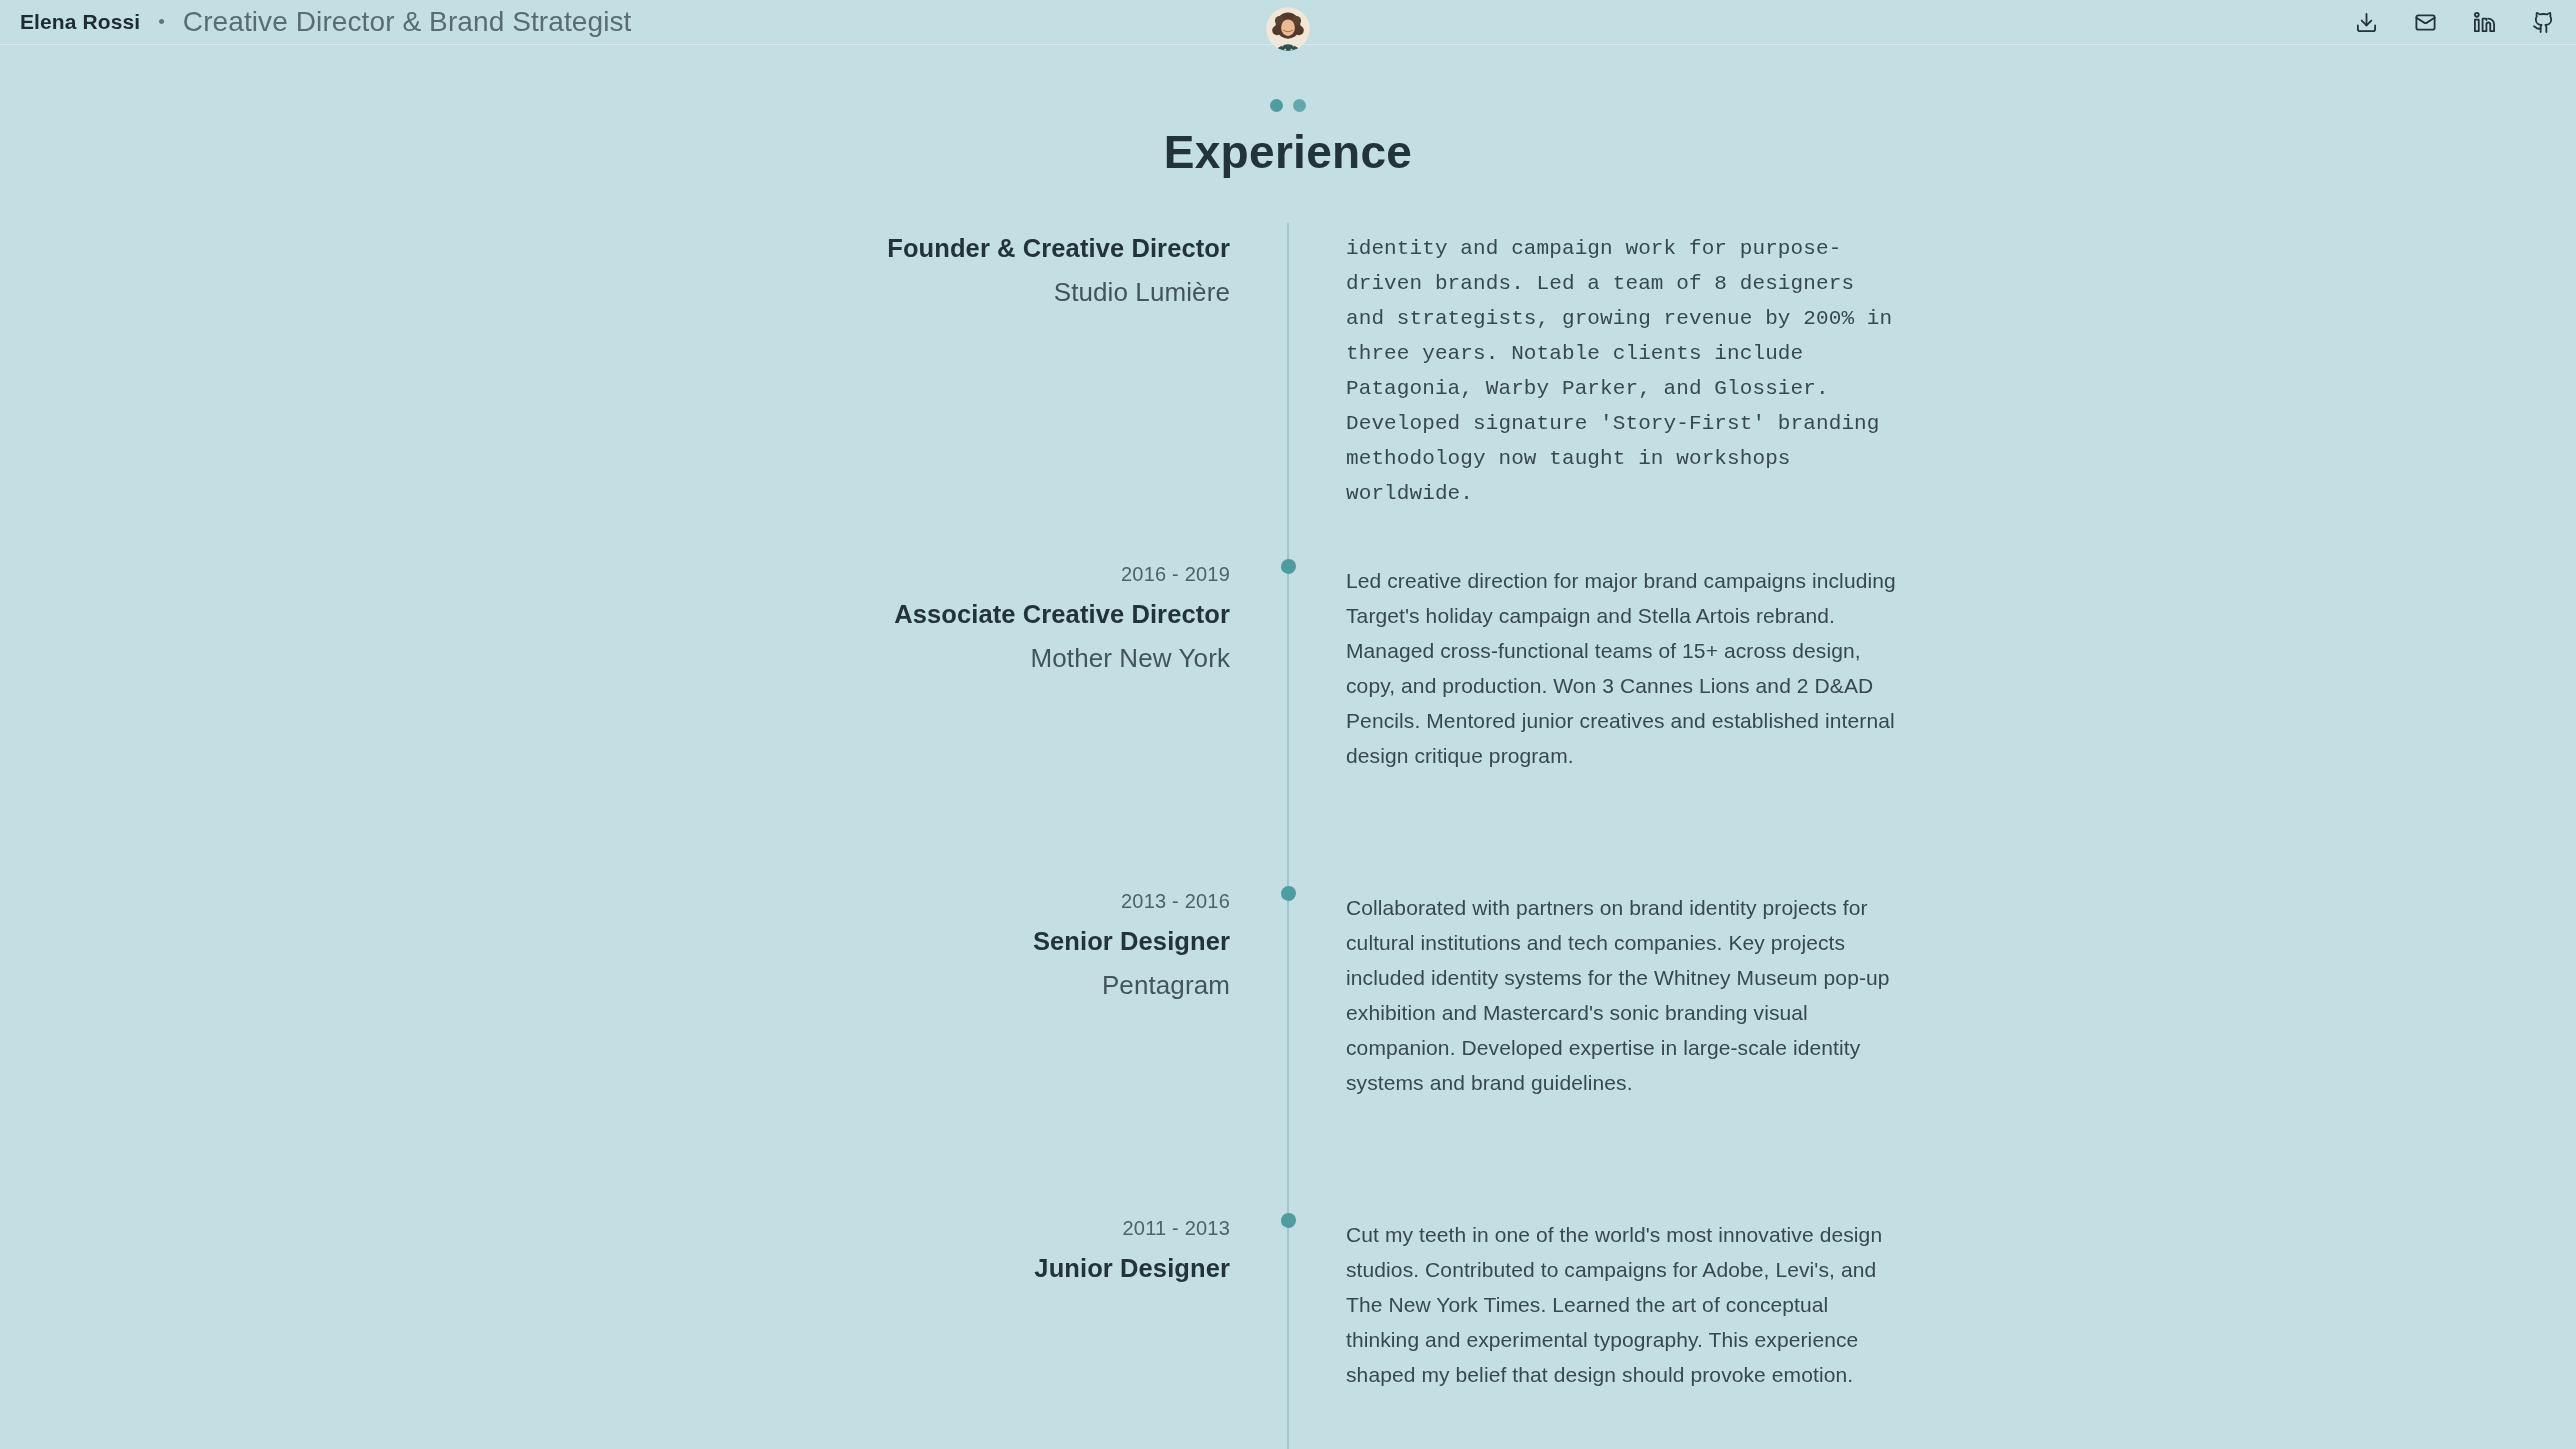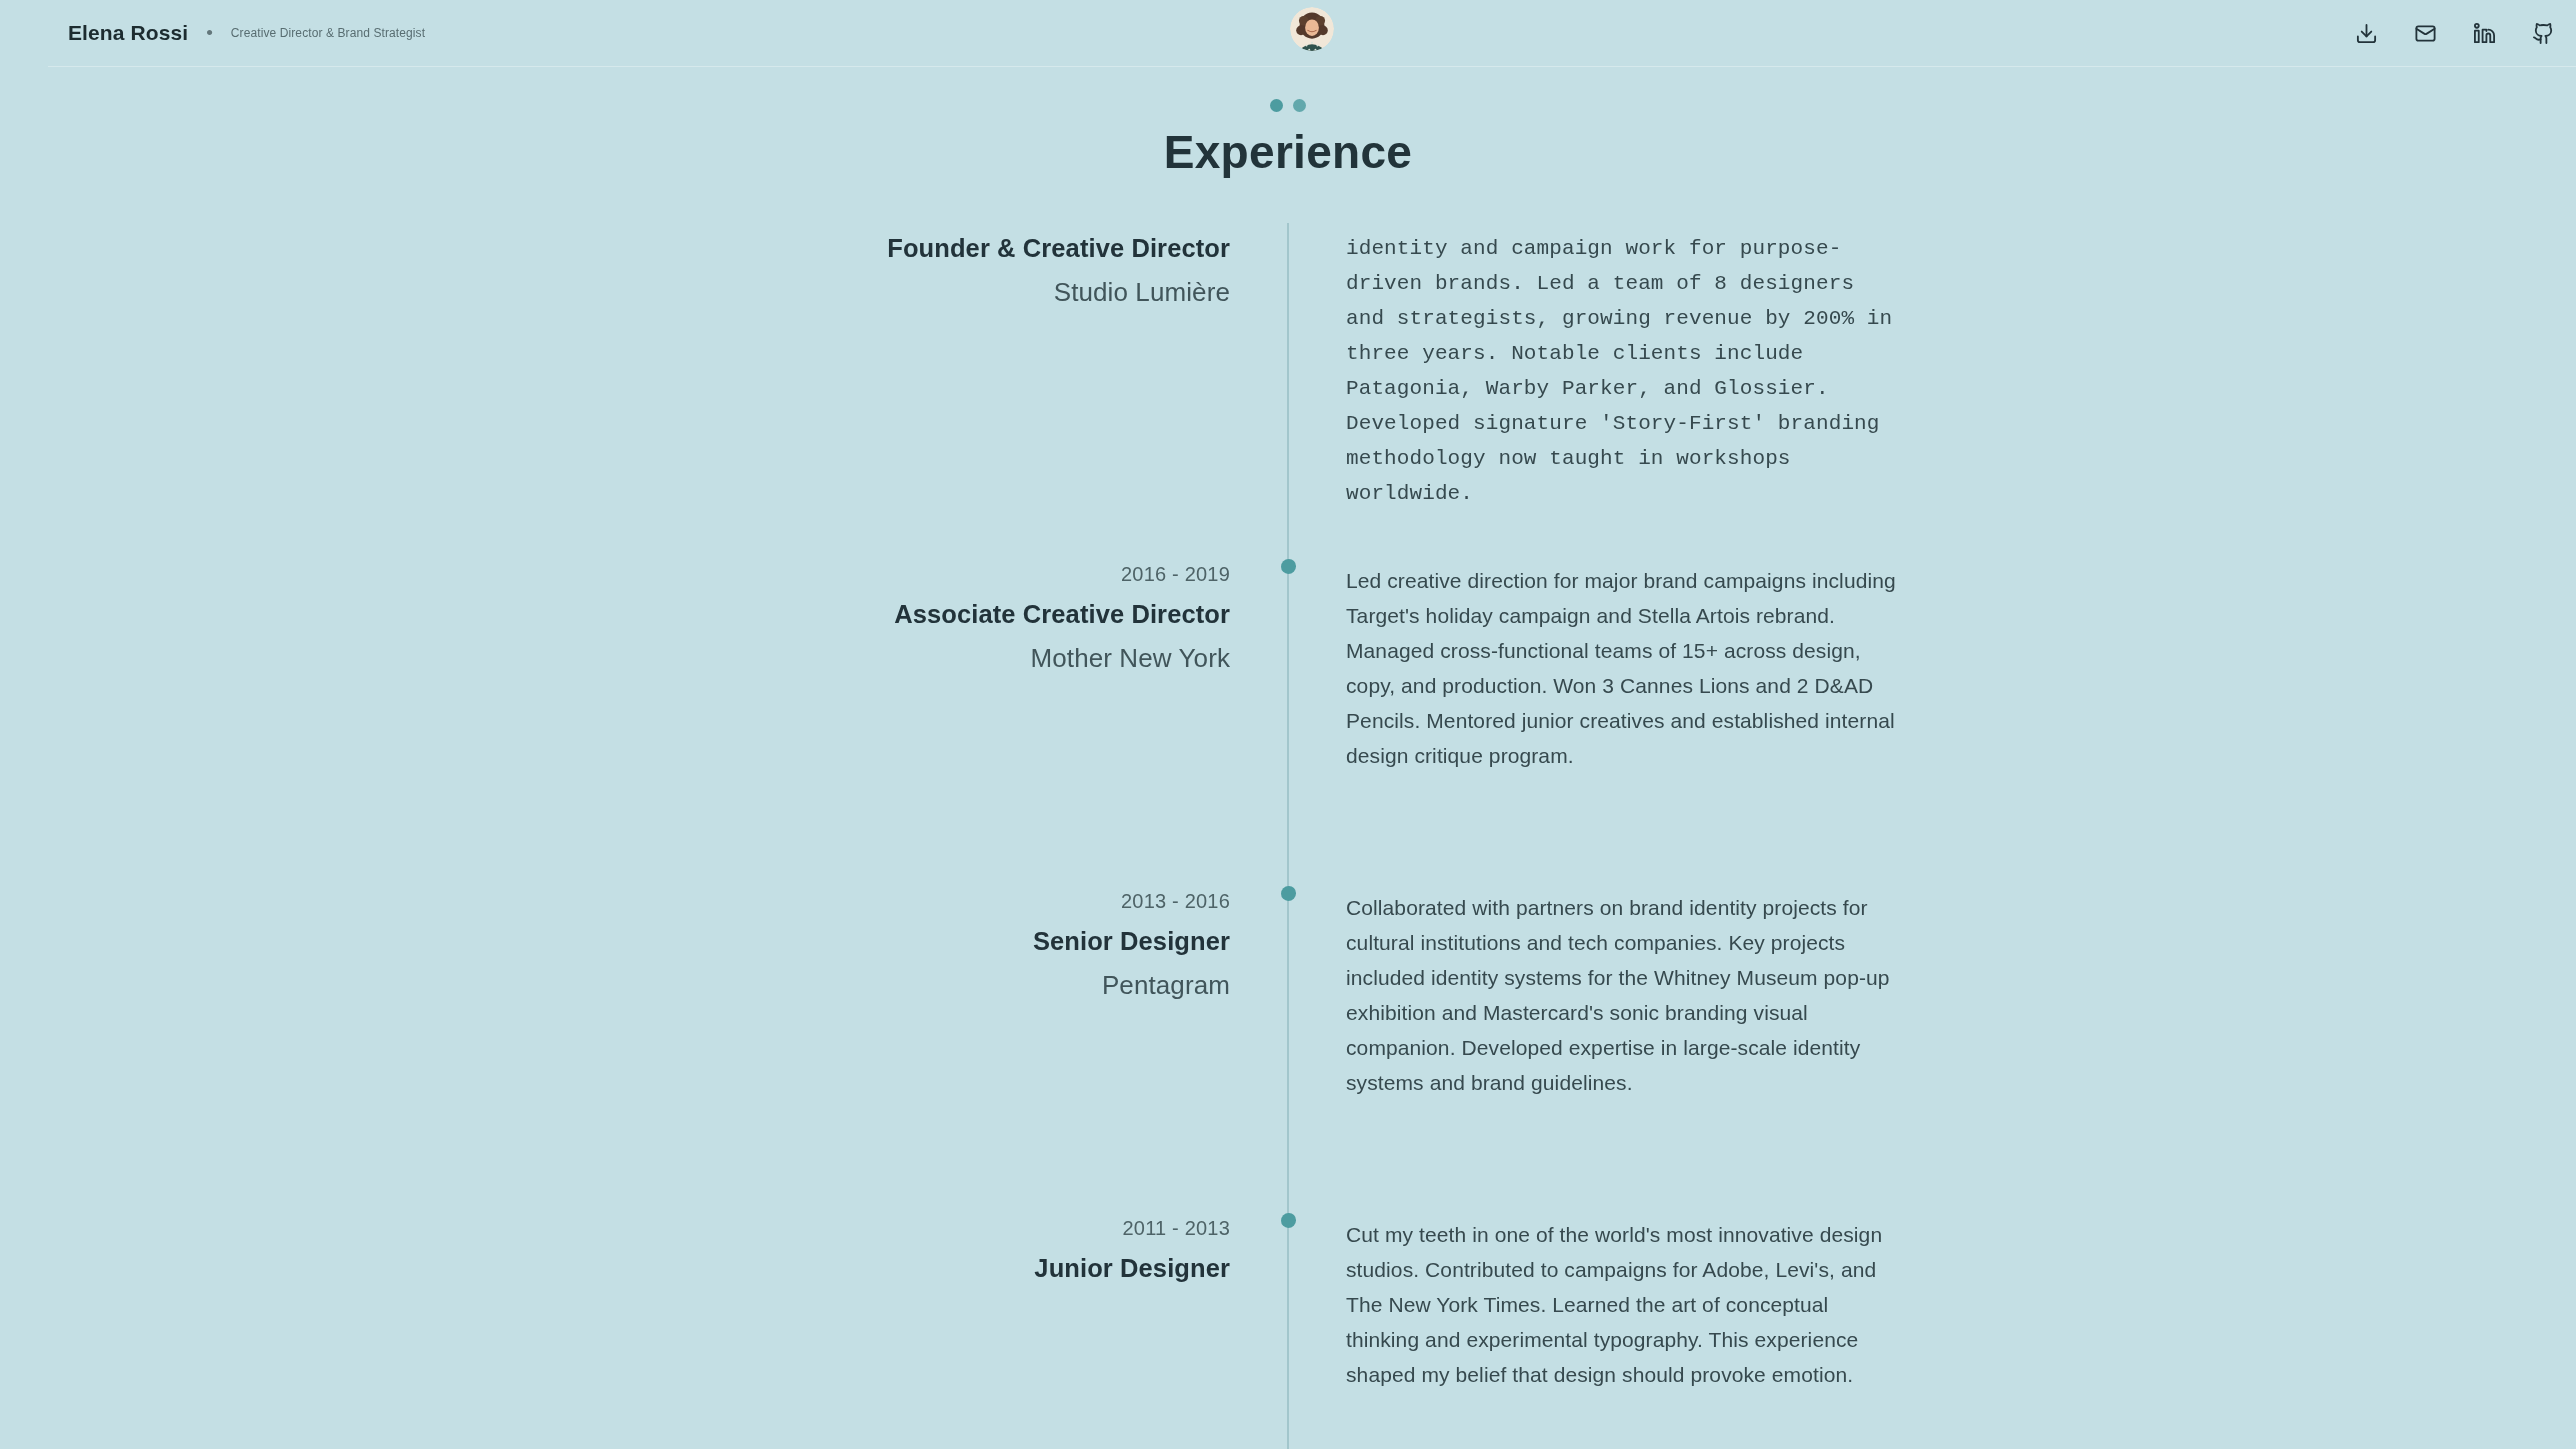--- a/index.html
+++ b/index.html
@@ -6,32 +6,31 @@
   html,body { width:2576px; height:1449px; overflow:hidden; }
   body {
     background:#c4dfe4;
     font-family:"Liberation Sans", sans-serif;
     color:#22343a;
     position:relative;
   }
 
   
   .header {
-    position:absolute; top:0; left:0; right:0; height:67px;
+    position:absolute; top:0; left:0; right:0; height:45px;
     display:flex; align-items:center;
     padding:0 20px;
     background:#c4dfe4;
     border-bottom:1.3px solid #d6e9ec;
     z-index:10;
-    margin-left:48px;
   }
   .identity { display:flex; align-items:center; }
   .name { font-size:21px; font-weight:700; color:#1d2c30; letter-spacing:0.1px; }
   .sep  { font-size:19px; color:#63777b; margin:0 18px; }
-  .role { font-size:12px; color:#586d71; letter-spacing:0.1px; }
+  .role { font-size:28px; color:#586d71; letter-spacing:0.1px; }
 
   .avatar-wrap {
     position:absolute; left:50%; top:6.7px; transform:translateX(-50%);
     width:44px; height:44px; border-radius:50%; overflow:hidden;
   }
   .header-actions {
     margin-left:auto;
     display:flex; align-items:center; gap:36px; padding-right:1.3px;
   }
   .iconbtn {

